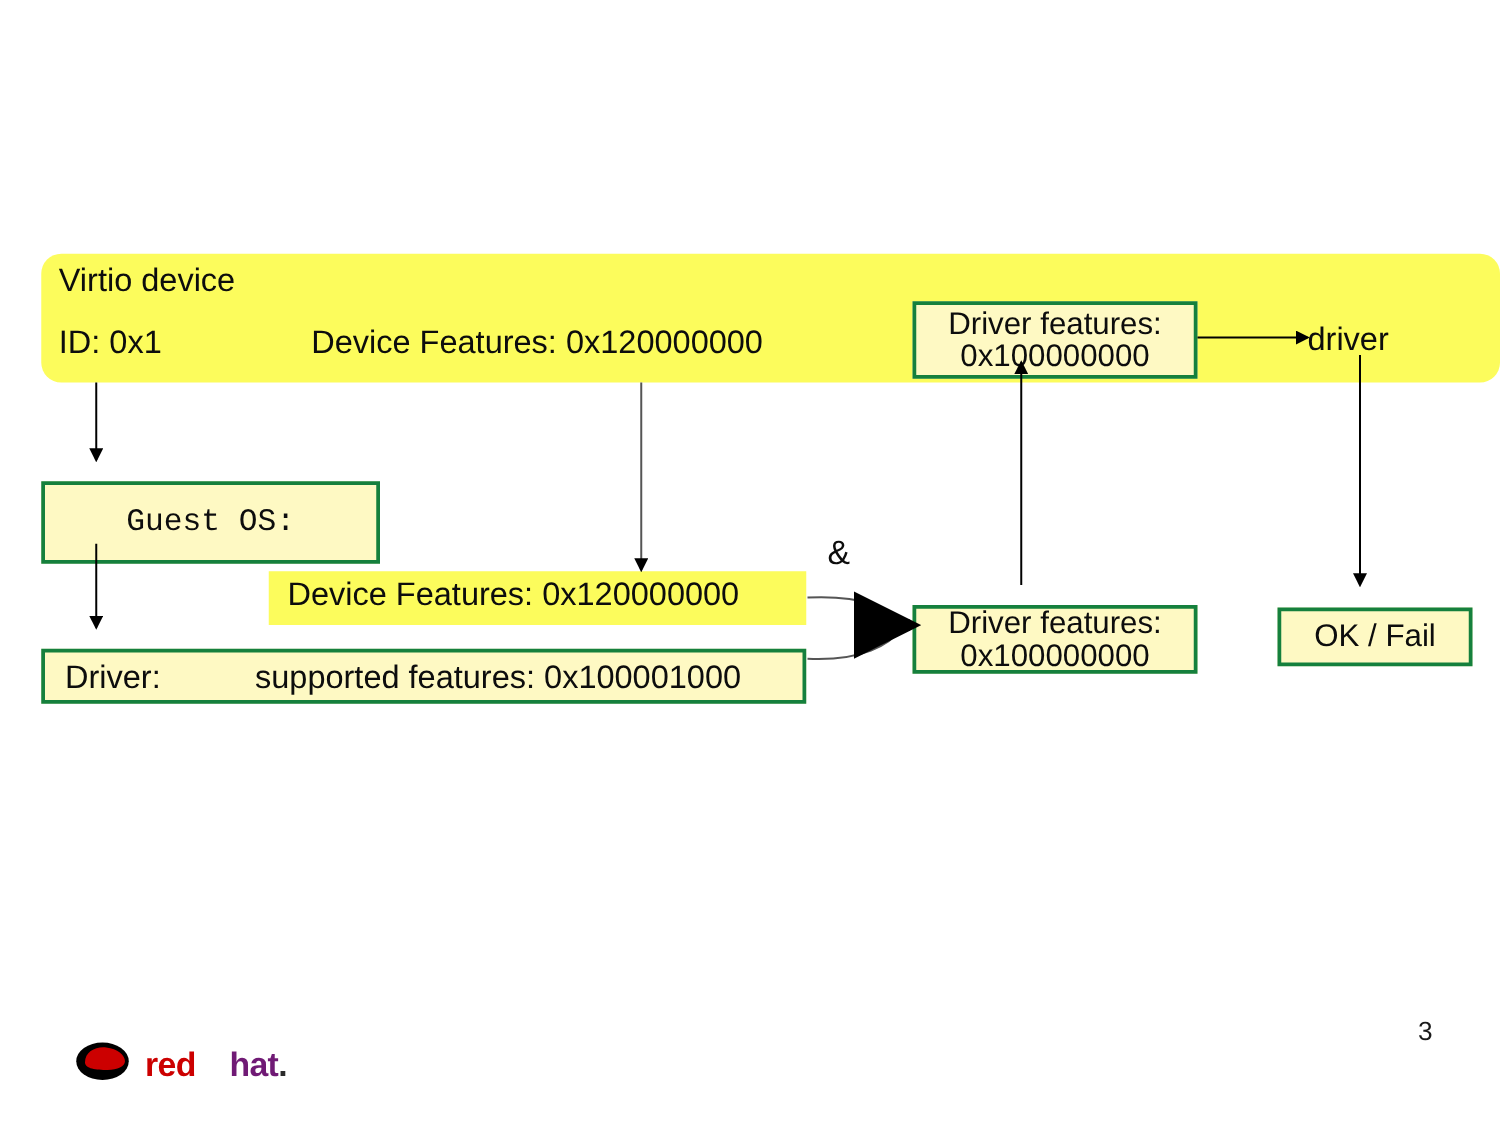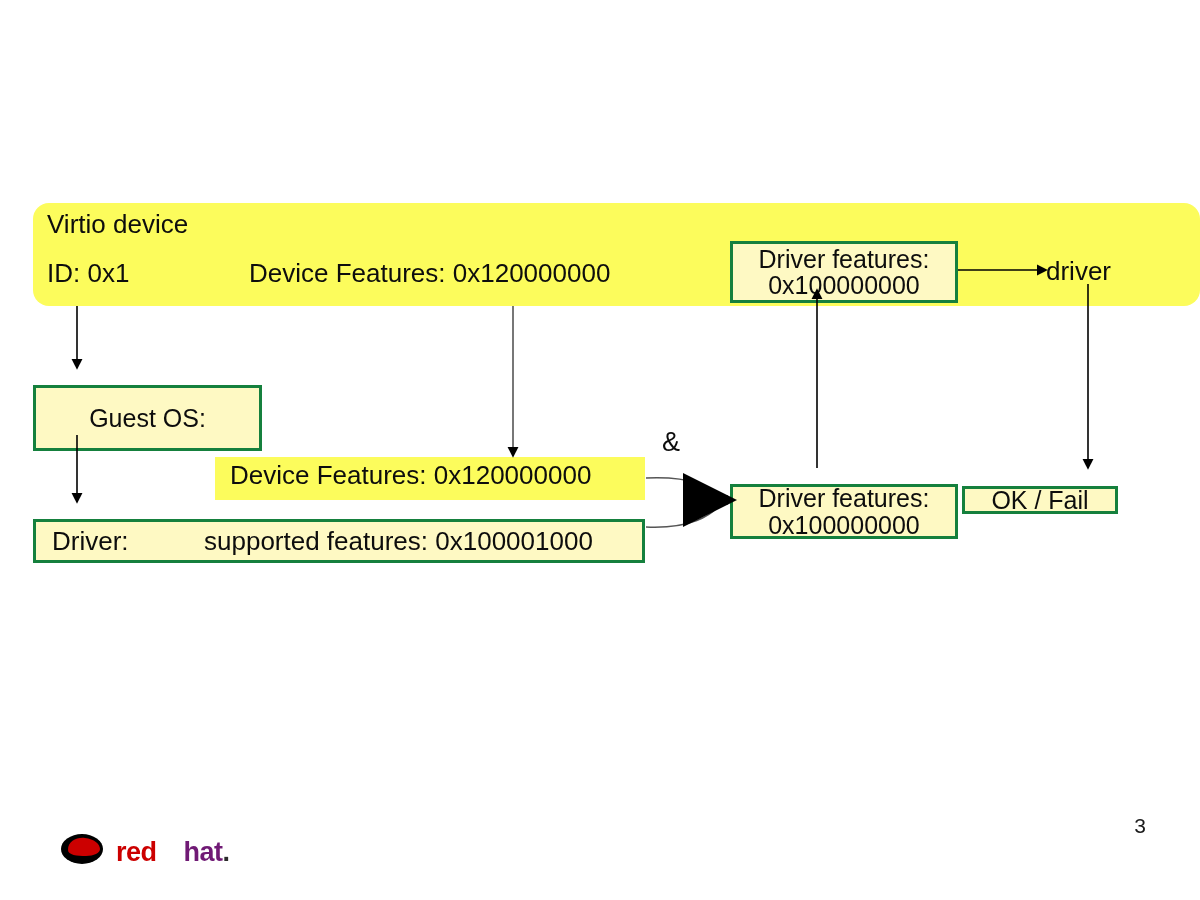--- a/index.html
+++ b/index.html
@@ -74,22 +74,23 @@
     white-space: nowrap;
   }
   #device-features-label {
     position: absolute;
     left: 216px; top: 57px;
     font-size: 26px;
     white-space: nowrap;
   }
 
   #guest-os-box {
-    left: 33px; top: 369px; width: 229px; height: 66px;
-    font-size: 25px;
+    left: 33px; top: 369px; width: 271px; height: 66px;
+    font-size: 25px;
+    font-family: Liberation Mono, monospace;
   }
   #guest-os-box .line { display: block; }
 
   #driver-row-box {
     left: 33px; top: 503px; width: 612px; height: 44px;
     justify-content: flex-start;
     font-size: 26px;
   }
   #driver-row-label {
     position: absolute; left: 16px; top: 6px; white-space: nowrap;
@@ -111,21 +112,21 @@
     left: 730px; top: 225px; width: 228px; height: 62px;
     flex-direction: column;
     font-size: 25px;
   }
   #driver-features-bottom {
     left: 730px; top: 468px; width: 228px; height: 55px;
     flex-direction: column;
     font-size: 25px;
   }
   #ok-fail-box {
-    left: 962px; top: 470px; width: 156px; height: 28px;
+    left: 1022px; top: 470px; width: 156px; height: 47px;
     font-size: 25px;
   }
 
   #status-label {
     position: absolute;
     left: 1046px; top: 256px;
     font-size: 26px;
     color: #0d0d0d;
     white-space: nowrap;
   }

